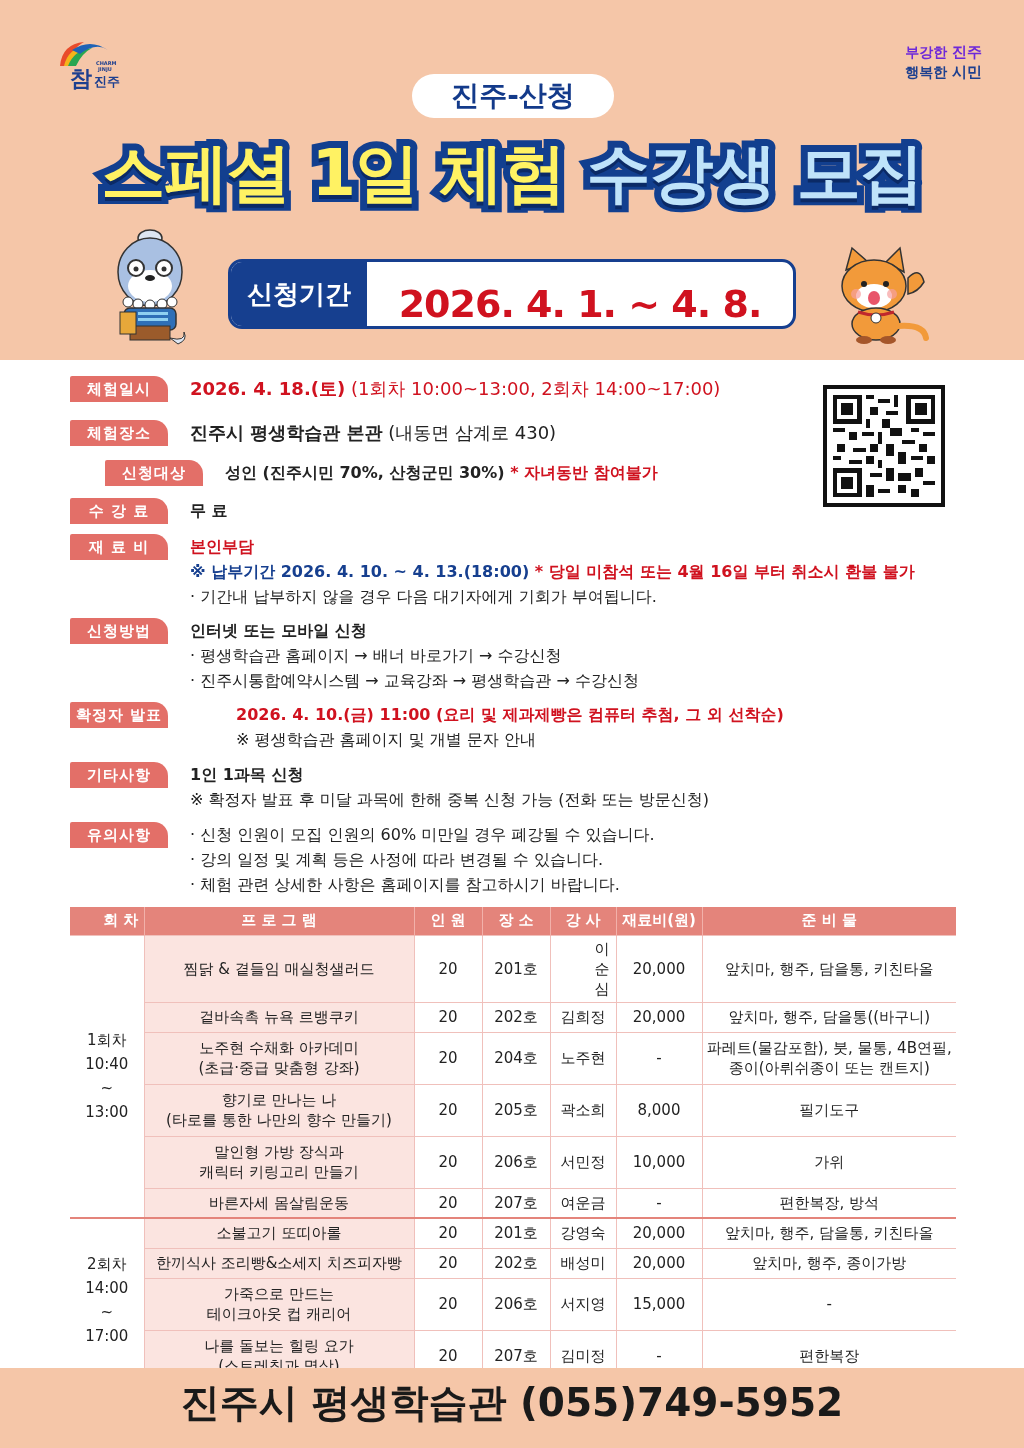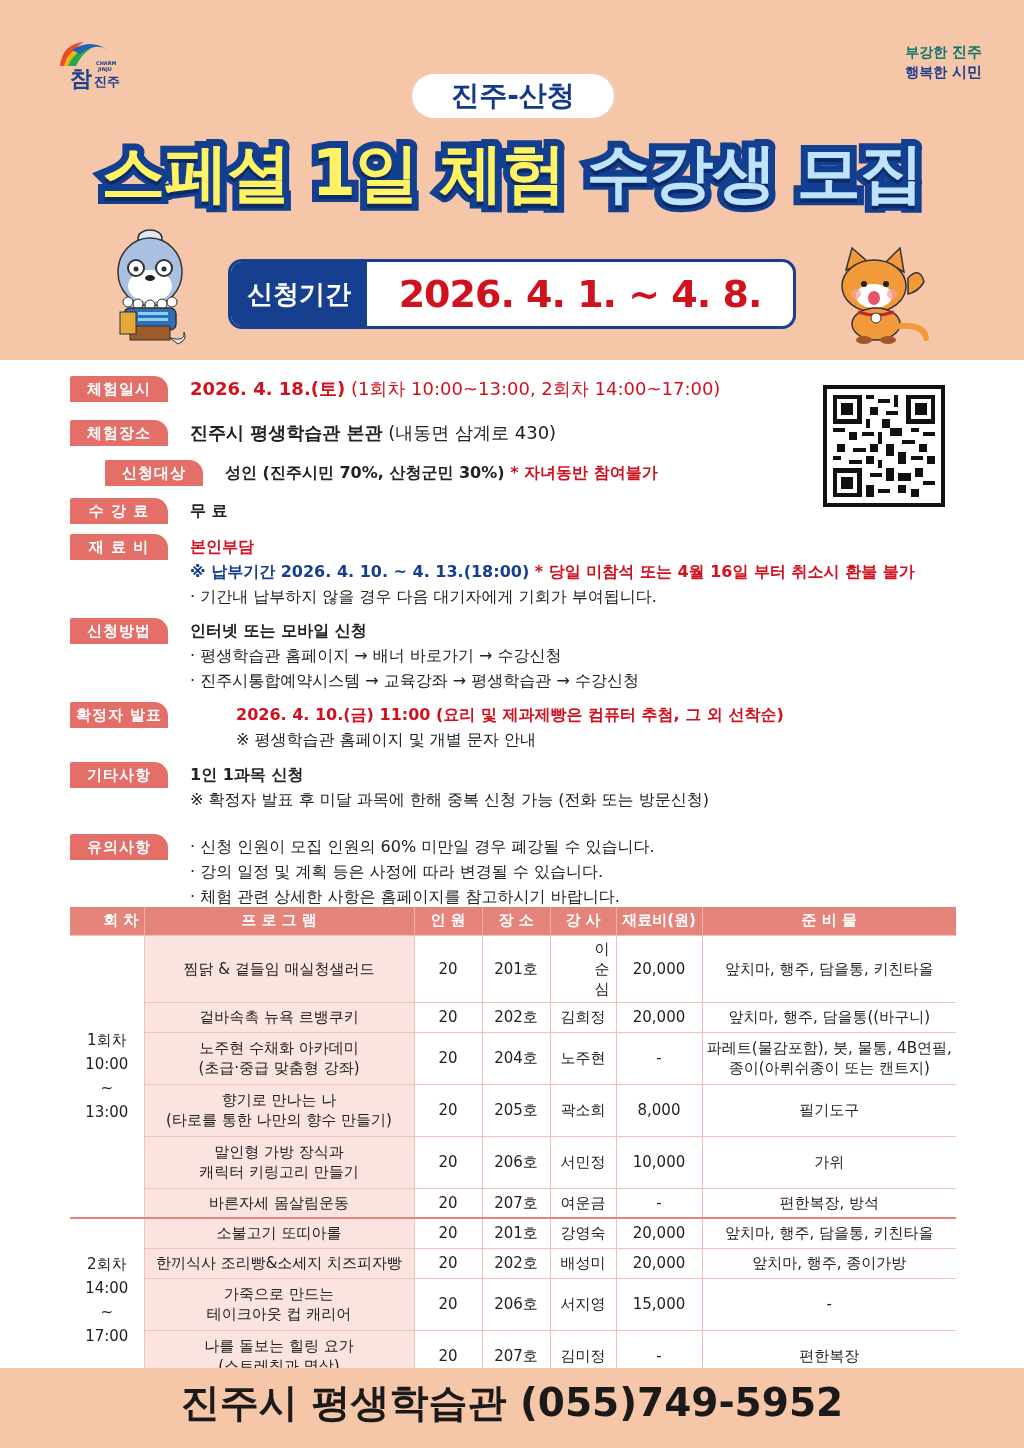--- a/index.html
+++ b/index.html
@@ -1,35 +1,35 @@
 <!DOCTYPE html>
 <html><head>
 <meta charset="utf-8">
 <style>
   * { box-sizing: border-box; margin: 0; padding: 0; }
   body { width: 1024px; height: 1448px; background: #ffffff; font-family: "DejaVu Sans", "Liberation Sans", sans-serif; color: #222; overflow: hidden; position: relative; }
 
   .top { position: absolute; left: 0; top: 0; width: 1024px; height: 360px; background: #f5c6a8; }
   .logo { position: absolute; left: 50px; top: 36px; width: 80px; height: 56px; }
   .slogan { position: absolute; right: 42px; top: 42px; text-align: right; font-weight: bold; font-size: 14px; line-height: 20px; }
-  .slogan .l1 { color: #0f766e; }
+  .slogan .l1 { color: #6d28d9; }
   .slogan .l2 { color: #1d3f8f; }
   .slogan .l1 b { font-size: 15px; }
   .slogan .l2 b { font-size: 15px; }
 
   .pill { position: absolute; left: 412px; top: 74px; width: 202px; height: 44px; background: #fff; border-radius: 22px; color: #133a8a; font-weight: bold; font-size: 28px; text-align: center; line-height: 44px; }
 
   .headline { position: absolute; left: 0; top: 128px; width: 1024px; text-align: center; font-weight: bold; font-size: 64px; line-height: 90px; letter-spacing: -1px; }
   .headline span { -webkit-text-stroke: 14px #123f8f; paint-order: stroke fill; text-shadow: 0 4px 0 #0b2a66; }
   .headline .yellow { color: #fff263; }
   .headline .blue { color: #bfe3fa; }
 
   .period { position: absolute; left: 228px; top: 259px; width: 568px; height: 70px; border: 3px solid #163f8f; border-radius: 14px; background: #fff; overflow: hidden; }
   .period .lab { position: absolute; left: 0; top: 0; width: 136px; height: 100%; background: #163f8f; color: #fff; font-weight: bold; font-size: 26px; text-align: center; line-height: 64px; }
-  .period .val { position: absolute; left: 136px; top: 0; right: 0; height: 100%; color: #d0121f; font-weight: bold; font-size: 38px; text-align: center; line-height: 64px; letter-spacing: -1px; }
+  .period .val { position: absolute; left: 136px; top: 10px; right: 0; height: 100%; color: #d0121f; font-weight: bold; font-size: 38px; text-align: center; line-height: 64px; letter-spacing: -1px; }
 
   .char { position: absolute; }
   .seal { left: 108px; top: 228px; width: 84px; height: 120px; }
   .cat { left: 828px; top: 246px; width: 110px; height: 100px; }
 
   .info { position: absolute; left: 70px; top: 376px; width: 900px; }
   .row { position: relative; display: flex; align-items: flex-start; }
   .tag { flex: 0 0 98px; height: 26px; background: #e36f68; color: #fff; font-weight: bold; font-size: 15px; text-align: center; line-height: 26px; border-radius: 2px 14px 0 0; margin-right: 22px; letter-spacing: 1px; }
   .body { flex: 1; font-size: 16px; line-height: 25px; color: #222; }
   .red { color: #d0121f; }
@@ -188,21 +188,21 @@
   </div>
 
   <div class="row" style="height:60px;">
     <div class="tag">기타사항</div>
     <div class="body">
       <div class="bold">1인 1과목 신청</div>
       <div>※ 확정자 발표 후 미달 과목에 한해 중복 신청 가능 (전화 또는 방문신청)</div>
     </div>
   </div>
 
-  <div class="row" style="height:80px;margin-top:12px;">
+  <div class="row" style="height:80px;">
     <div class="tag">유의사항</div>
     <div class="body">
       <div> · 신청 인원이 모집 인원의 60% 미만일 경우 폐강될 수 있습니다.</div>
       <div> · 강의 일정 및 계획 등은 사정에 따라 변경될 수 있습니다.</div>
       <div> · 체험 관련 상세한 사항은 홈페이지를 참고하시기 바랍니다.</div>
     </div>
   </div>
 </div>
 
 <div class="qr">
@@ -266,21 +266,21 @@
       <th style="width:68px;">장 소</th>
       <th style="width:66px;">강 사</th>
       <th style="width:86px;">재료비(원)</th>
       <th>준 비 물</th>
     </tr>
   </thead>
   <tbody id="tbody">
       <tr style="height: 30px;">
         <td class="sess" rowspan="6">
           <div>1회차</div>
-          <div>10:00</div>
+          <div>10:40</div>
           <div>~</div>
           <div>13:00</div>
         </td>
         <td class="prog" style="white-space: pre-line;">찜닭 &amp; 곁들임 매실청샐러드</td>
         <td style="white-space: pre-line;">20</td>
         <td style="white-space: pre-line;">201호</td>
         <td style="white-space: pre-line; padding-left: 40px;">이순심</td>
         <td style="white-space: pre-line;">20,000</td>
         <td class="last" style="white-space: pre-line;">앞치마, 행주, 담을통, 키친타올</td>
       </tr>

